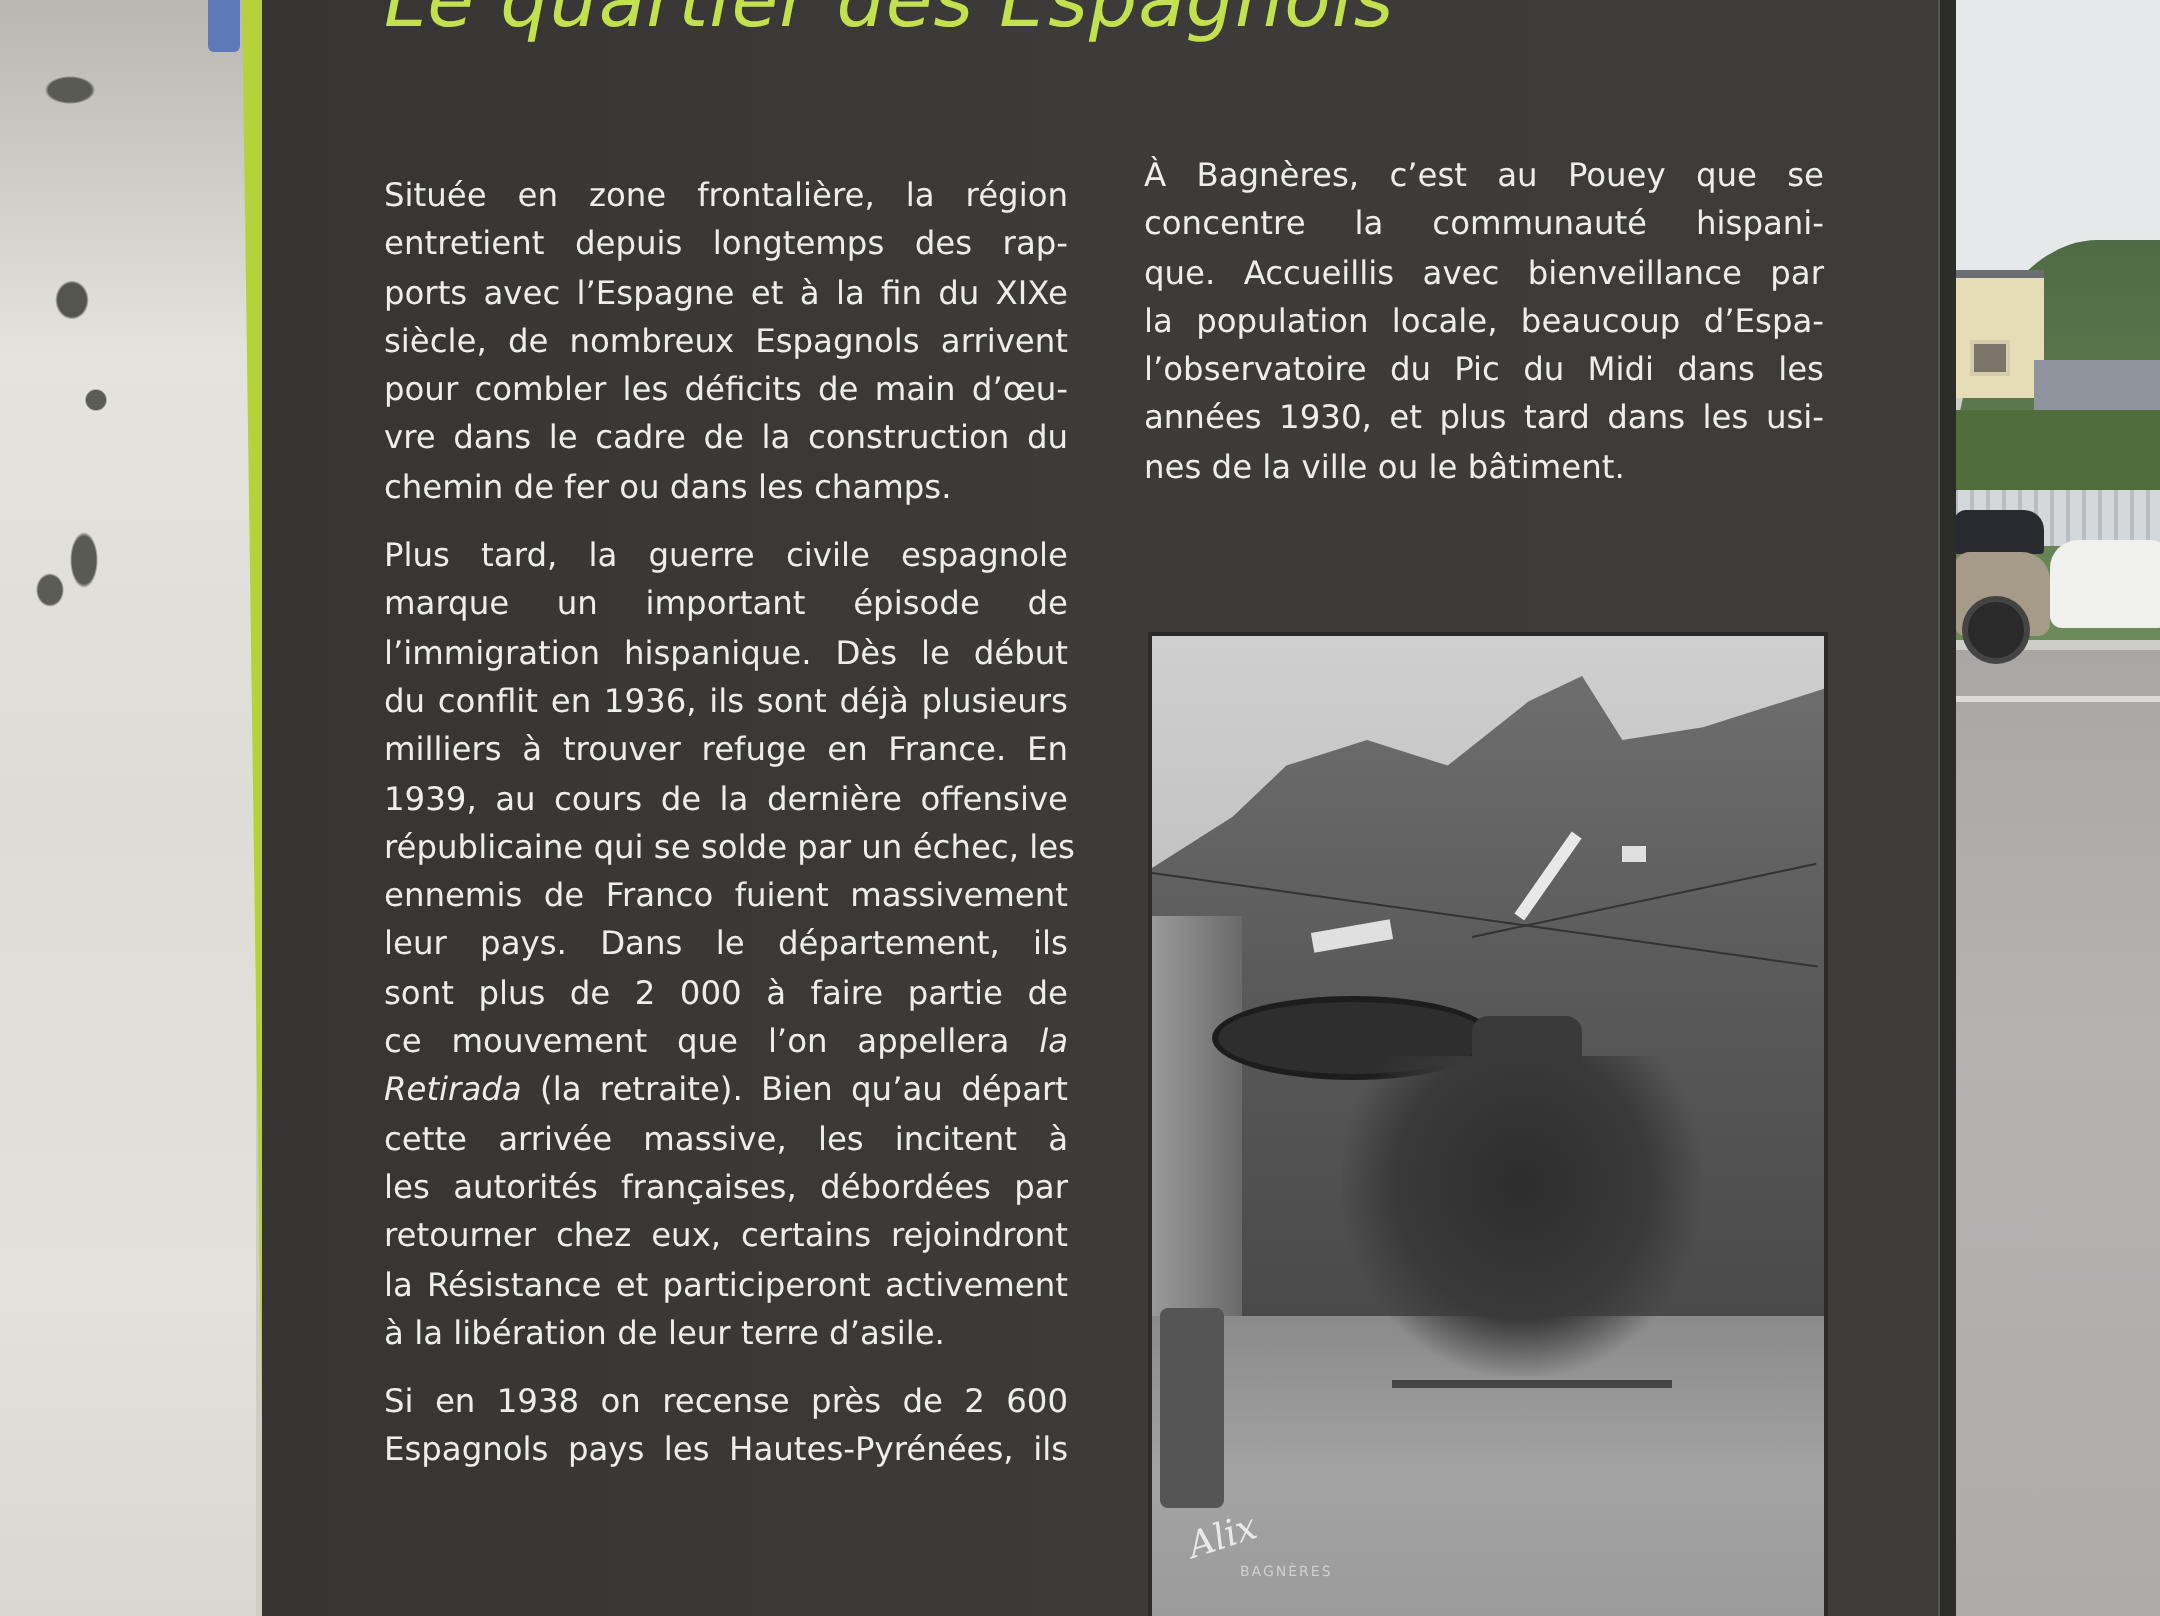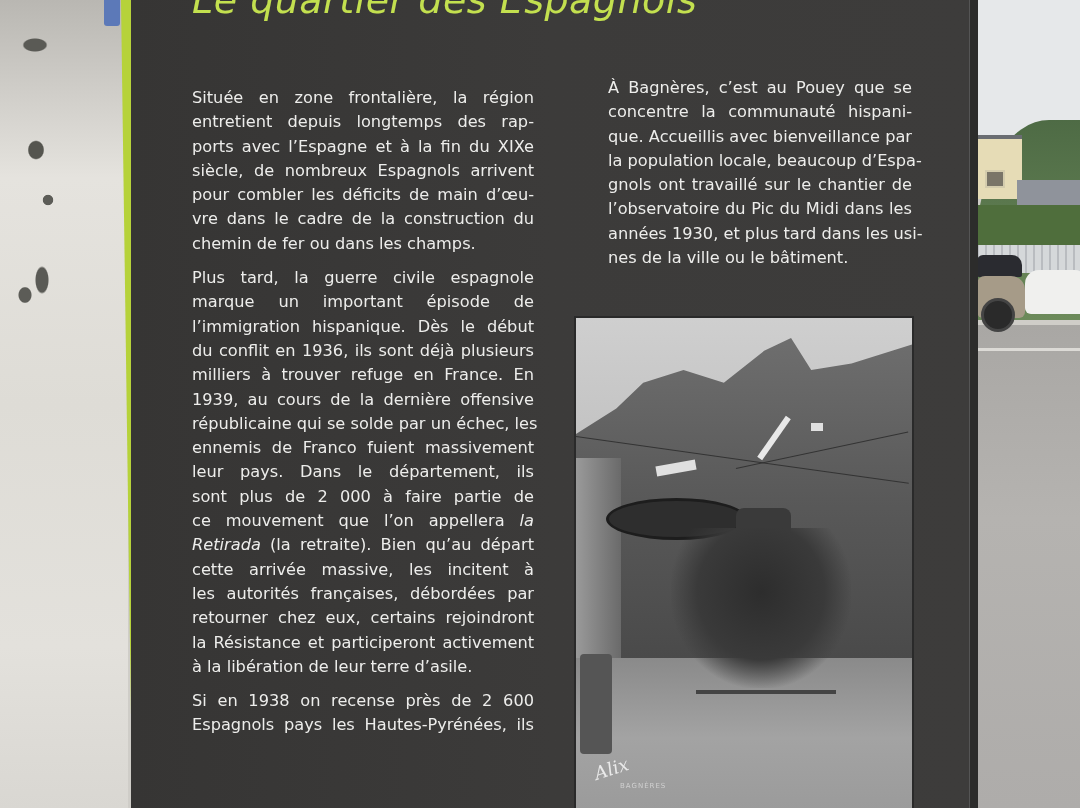--- a/index.html
+++ b/index.html
@@ -34,21 +34,21 @@
   .road-line { position:absolute; left:0; top:348px; width:110px; height:3px; background:#dcdad6; }
 
   .title { position:absolute; left:192px; top:-22px; margin:0; font-family:"DejaVu Sans", sans-serif; font-style:italic; font-weight:normal;
     font-size:38px; color:#c3e04f; letter-spacing:0.5px; white-space:nowrap; }
   .col { position:absolute; color:#ededeb; font-family:"DejaVu Sans", sans-serif; font-size:16.2px; line-height:24.3px; }
   .col-left { left:192px; top:86px; width:342px; text-align:justify; }
   .col-right { left:572px; top:76px; width:340px; text-align:justify; }
   .col p { margin:0 0 10px 0; }
   .line { display:block; white-space:nowrap; text-align-last:justify; }
   .line.last { text-align-last:left; }
-  .col-right .line { white-space:nowrap;margin-left:36px; }
+  .col-right .line { white-space:nowrap; }
   em { }
 
   .photo { position:absolute; left:574px; top:316px; width:336px; height:492px; overflow:hidden;
     background:#888; border:2px solid #2a2a2a; }
   .ph-sky { position:absolute; inset:0; height:180px; background:linear-gradient(180deg,#cfcfcf,#bdbdbd); }
   .ph-mtn { position:absolute; left:0; top:20px; width:336px; height:320px;
     background:linear-gradient(180deg,#6e6e6e,#595959 50%,#4a4a4a);
     clip-path: polygon(0% 30%, 12% 22%, 20% 14%, 32% 10%, 44% 14%, 56% 4%, 64% 0%, 70% 10%, 82% 8%, 100% 2%, 100% 100%, 0% 100%); }
   .ph-snow1 { position:absolute; left:195px; top:95px; width:6px; height:50px; background:#e8e8e8; transform:rotate(35deg); }
   .ph-snow2 { position:absolute; left:80px; top:145px; width:40px; height:10px; background:#e0e0e0; transform:rotate(-10deg); }
@@ -127,21 +127,20 @@
     <span class="line">Espagnols pays les Hautes-Pyrénées, ils</span>
   </p>
 </div>
 
 <div class="col col-right">
   <p>
     <span class="line">À Bagnères, c’est au Pouey que se</span>
     <span class="line">concentre la communauté hispani-</span>
     <span class="line">que. Accueillis avec bienveillance par</span>
     <span class="line">la population locale, beaucoup d’Espa-</span>
-    <span class="line">gnols ont travaillé sur le chantier de</span>
     <span class="line">l’observatoire du Pic du Midi dans les</span>
     <span class="line">années 1930, et plus tard dans les usi-</span>
     <span class="line last">nes de la ville ou le bâtiment.</span>
   </p>
 </div>
 
 <div class="photo">
   <div class="ph-sky"></div>
   <div class="ph-mtn"></div>
   <div class="ph-snow1"></div>

